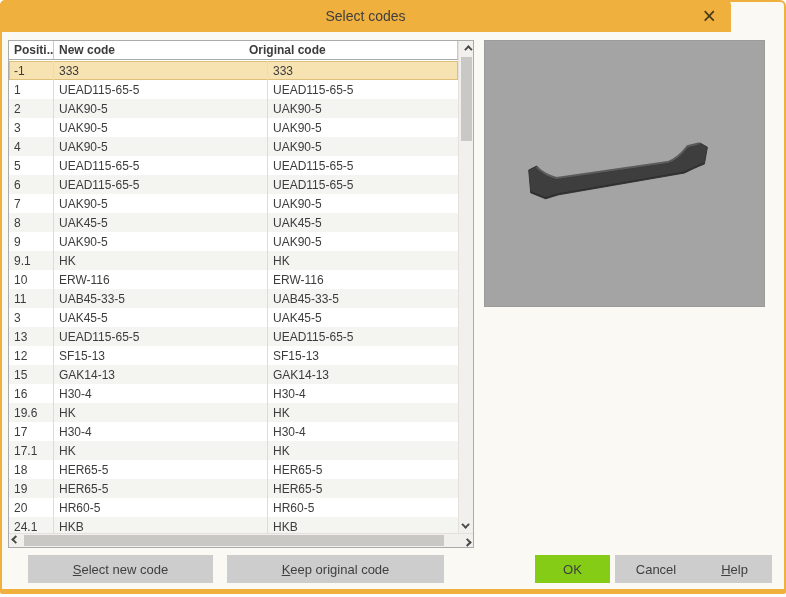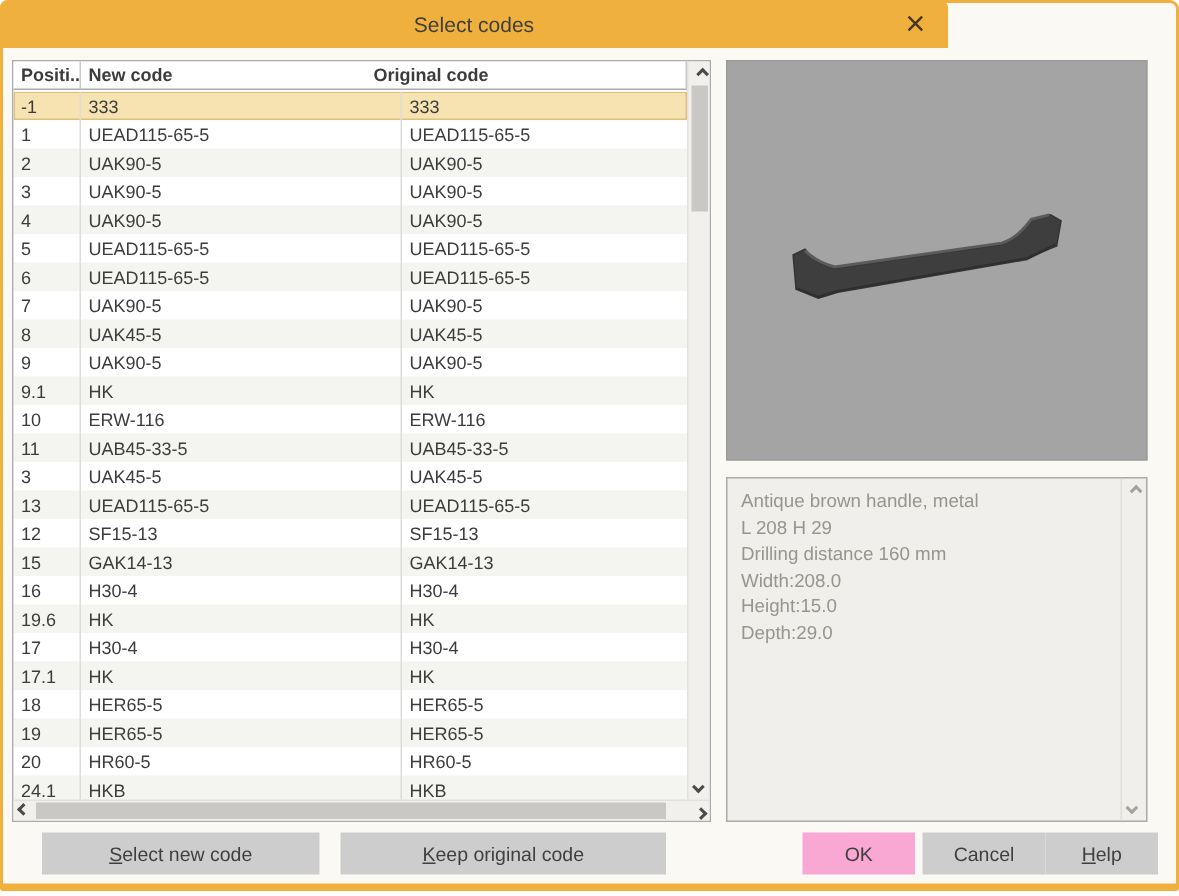--- a/index.html
+++ b/index.html
@@ -3,21 +3,21 @@
 <meta charset="utf-8">
 <style>
   * { margin:0; padding:0; box-sizing:border-box; }
   body { background:#fff; font-family:"Liberation Sans", sans-serif; }
   #screen { position:relative; width:786px; height:597px; background:#fff; overflow:hidden; }
 
   .dialog-frame { position:absolute; left:0; top:0; width:786px; height:594px;
     background:#FAF9F4; border:2px solid #EFB03E; border-bottom-width:5px;
     border-radius:6px 6px 2px 2px; }
 
-  .titlebar { position:absolute; left:0; top:0; width:632px; height:32px;
+  .titlebar { position:absolute; left:0; top:0; width:731px; height:32px;
     background:#EFB03E; border-radius:5px 5px 0 0; display:flex; align-items:center;
     justify-content:center; font-size:14px; color:#3F3F3F; }
   .close { position:absolute; right:15px; top:50%; transform:translateY(-50%);
     font-size:23px; font-weight:300; color:#463818; line-height:1; }
 
   
   .table { position:absolute; left:8px; top:40px; width:466px; height:508px;
     background:#fff; border:1px solid #ABABAB; }
   .thead { position:absolute; left:0; top:0; width:449px; height:19px; display:flex;
     font-weight:bold; font-size:12px; color:#3C3C3C; background:#fff;
@@ -61,21 +61,21 @@
     border-left:1px solid #DDDDD9; }
   .desc-sb .sb-btn { width:16px; }
 
   
   .btn { position:absolute; top:555px; height:28px; background:#CDCDCD; color:#3F3F3F;
     font-size:13px; display:flex; align-items:center; justify-content:center;
     white-space:pre; cursor:default; }
   .btn u { text-decoration:underline; }
   #btn-select-new { left:28px; width:185px; }
   #btn-keep-original { left:227px; width:217px; }
-  #btn-ok { left:535px; width:75px; background:#f9a8d4; }
+  #btn-ok { left:535px; width:75px; background:#84cc16; }
   #btn-cancel { left:615px; width:82px; }
   #btn-help { left:697px; width:75px; }
 </style>
 </head>
 <body>
 
 <div id="screen">
   <div class="dialog-frame"></div>
 
   <div class="titlebar">
@@ -245,37 +245,19 @@
                C 194,120 200,112 204,106
                L 217,103 L 224,107 L 221,124
                C 213,127 207,130 201,133
                L 74,155 L 61,159 L 46,153 Z" fill="#3E3E3E" stroke="#343434" stroke-width="1"></path>
       <path d="M 52,127 C 58,133 64,136 72,138 L 184,122
                C 194,119 200,111 204,106 L 216,103" fill="none" stroke="#5B5B5B" stroke-width="2"></path>
       <path d="M 46,152 L 61,158 L 74,154 L 201,132 L 220,123" fill="none" stroke="#2E2E2E" stroke-width="1.2"></path>
     </svg>
   </div>
 
-  <div class="desc">
-    <div class="desc-text" id="desc-lines">
-        <div>Antique brown handle, metal</div>
-        <div>L 208 H 29</div>
-        <div>Drilling distance 160 mm</div>
-        <div>Width:208.0</div>
-        <div>Height:15.0</div>
-        <div>Depth:29.0</div>
-      </div>
-    <div class="desc-sb">
-      <div class="sb-btn sb-top">
-          <span class="chev lite up"></span>
-        </div>
-      <div class="sb-btn sb-bottom">
-          <span class="chev lite down"></span>
-        </div>
-    </div>
-  </div>
 
   <div class="btn" id="btn-select-new"><u>S</u><span>elect new code</span></div>
   <div class="btn" id="btn-keep-original"><u>K</u><span>eep original code</span></div>
   <div class="btn" id="btn-ok">OK</div>
   <div class="btn" id="btn-cancel">Cancel</div>
   <div class="btn" id="btn-help"><u>H</u><span>elp</span></div>
 </div>
 
 </body></html>

